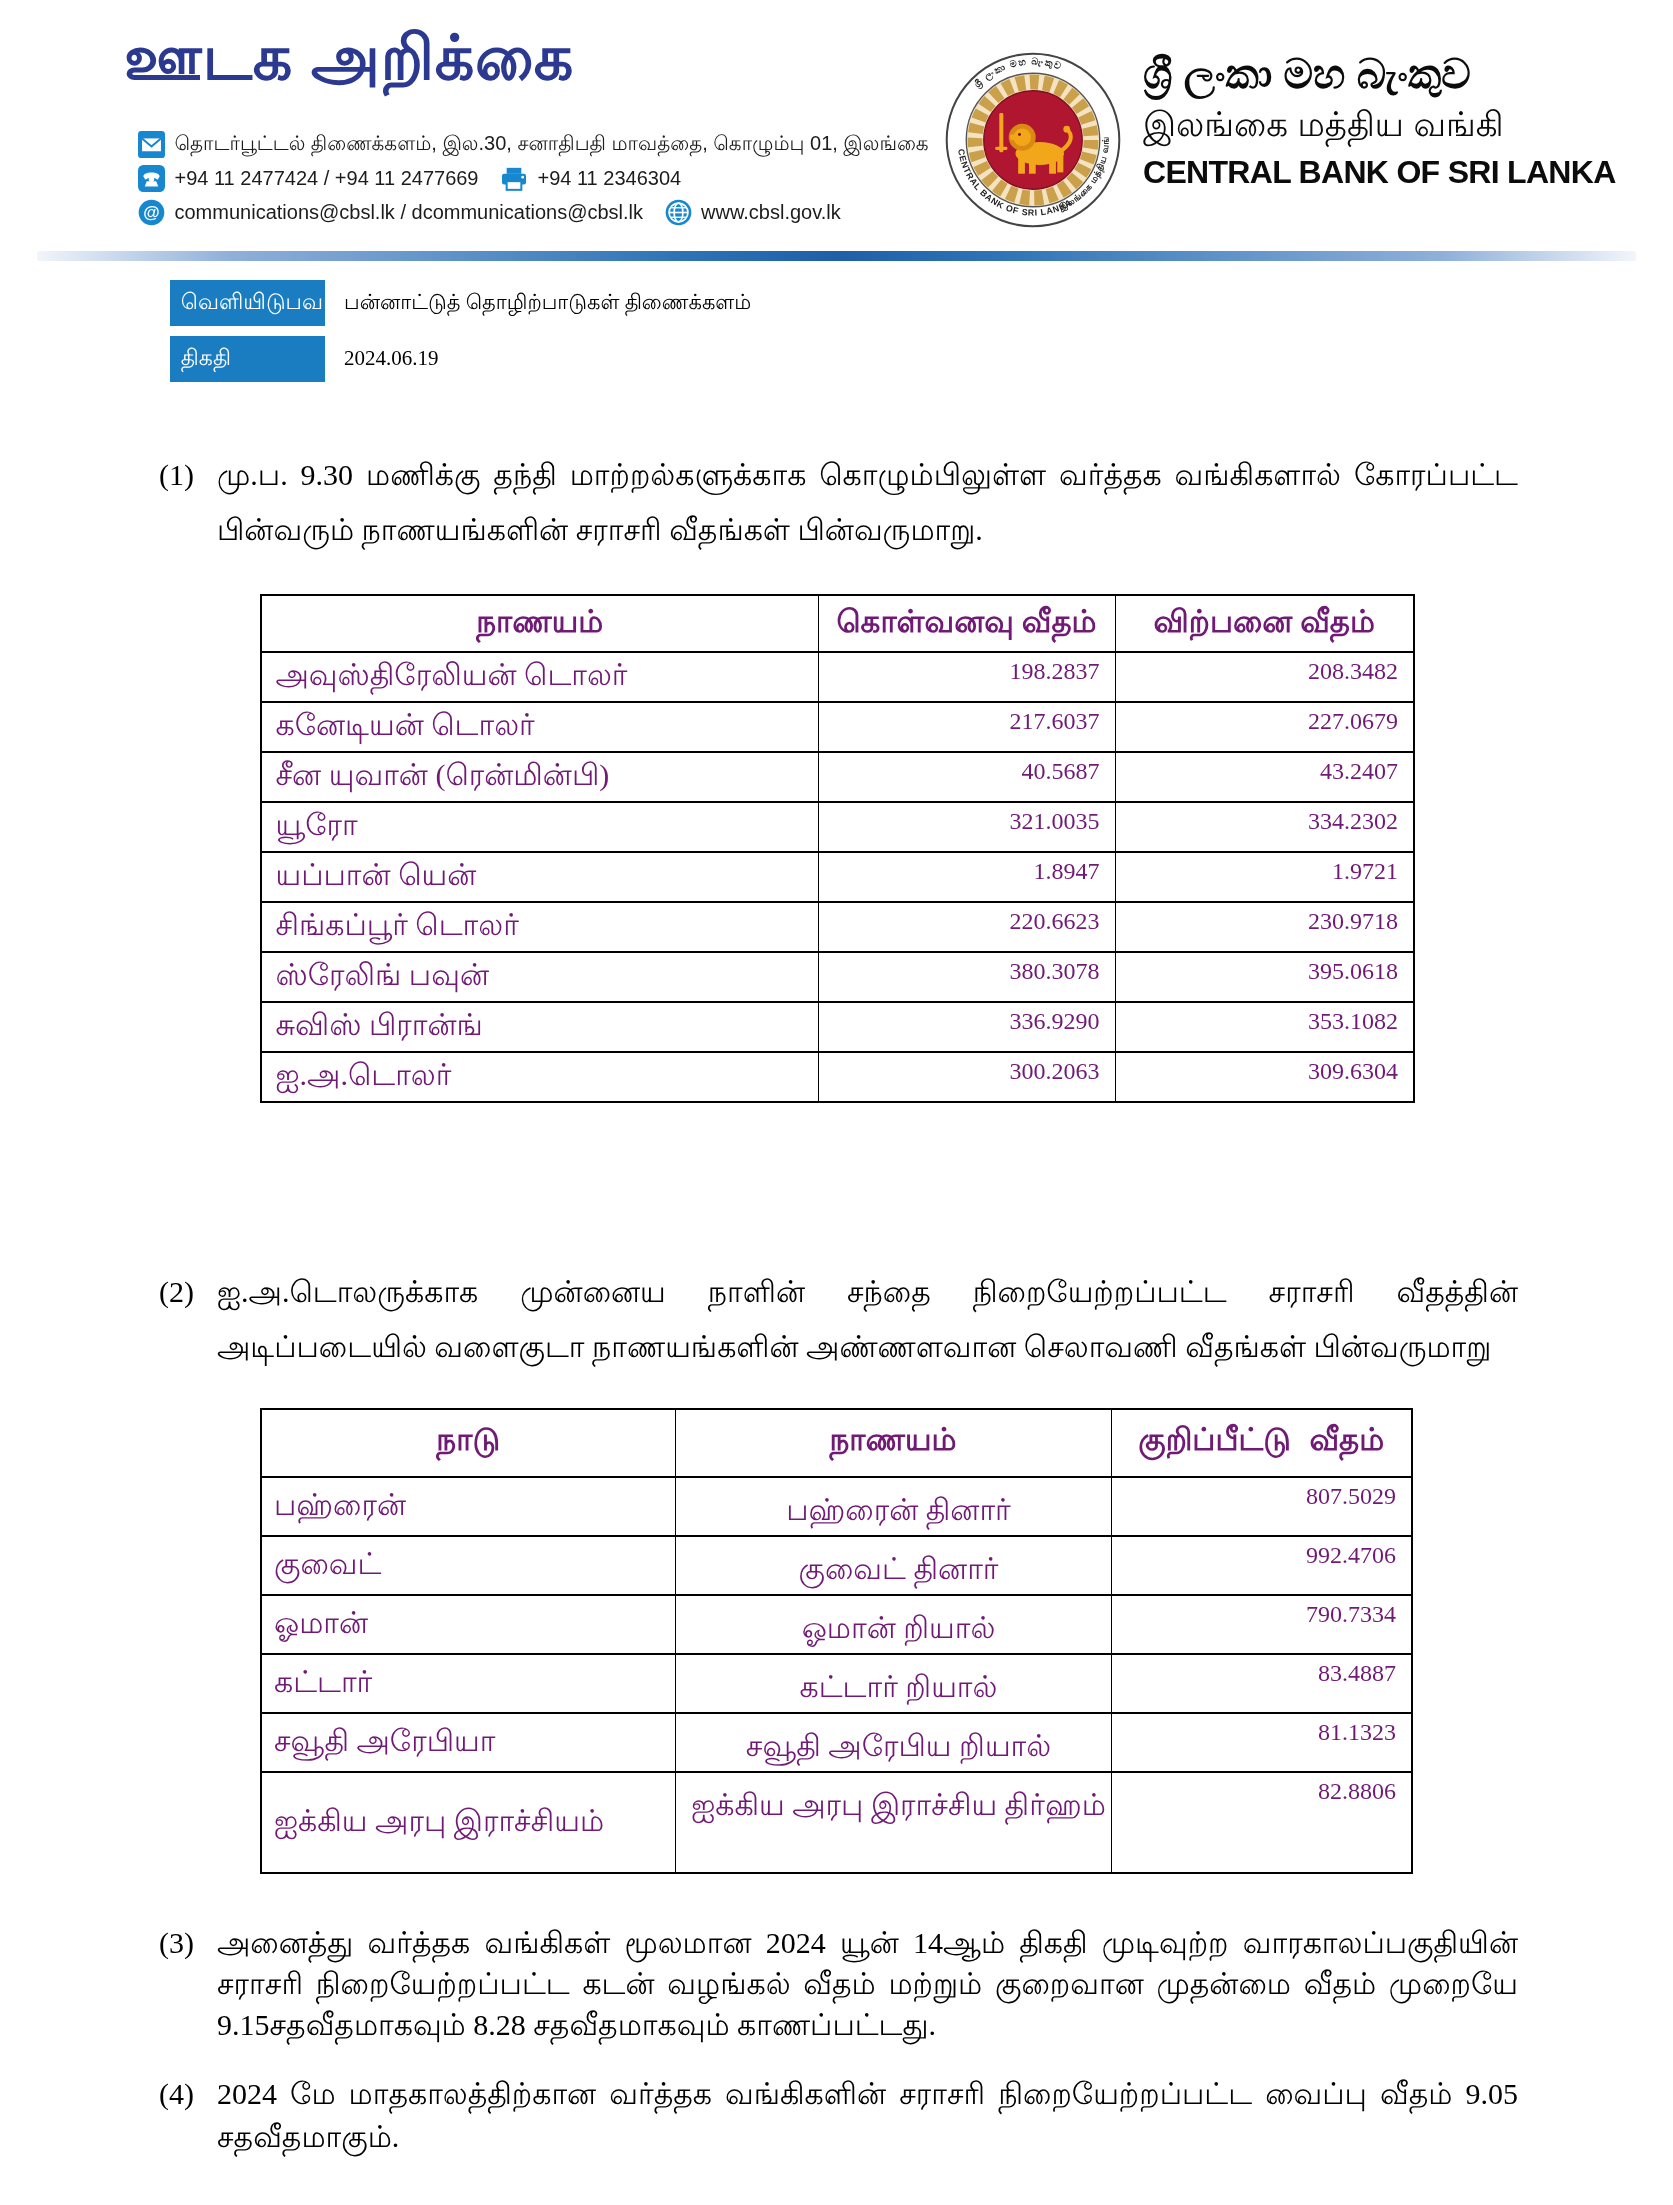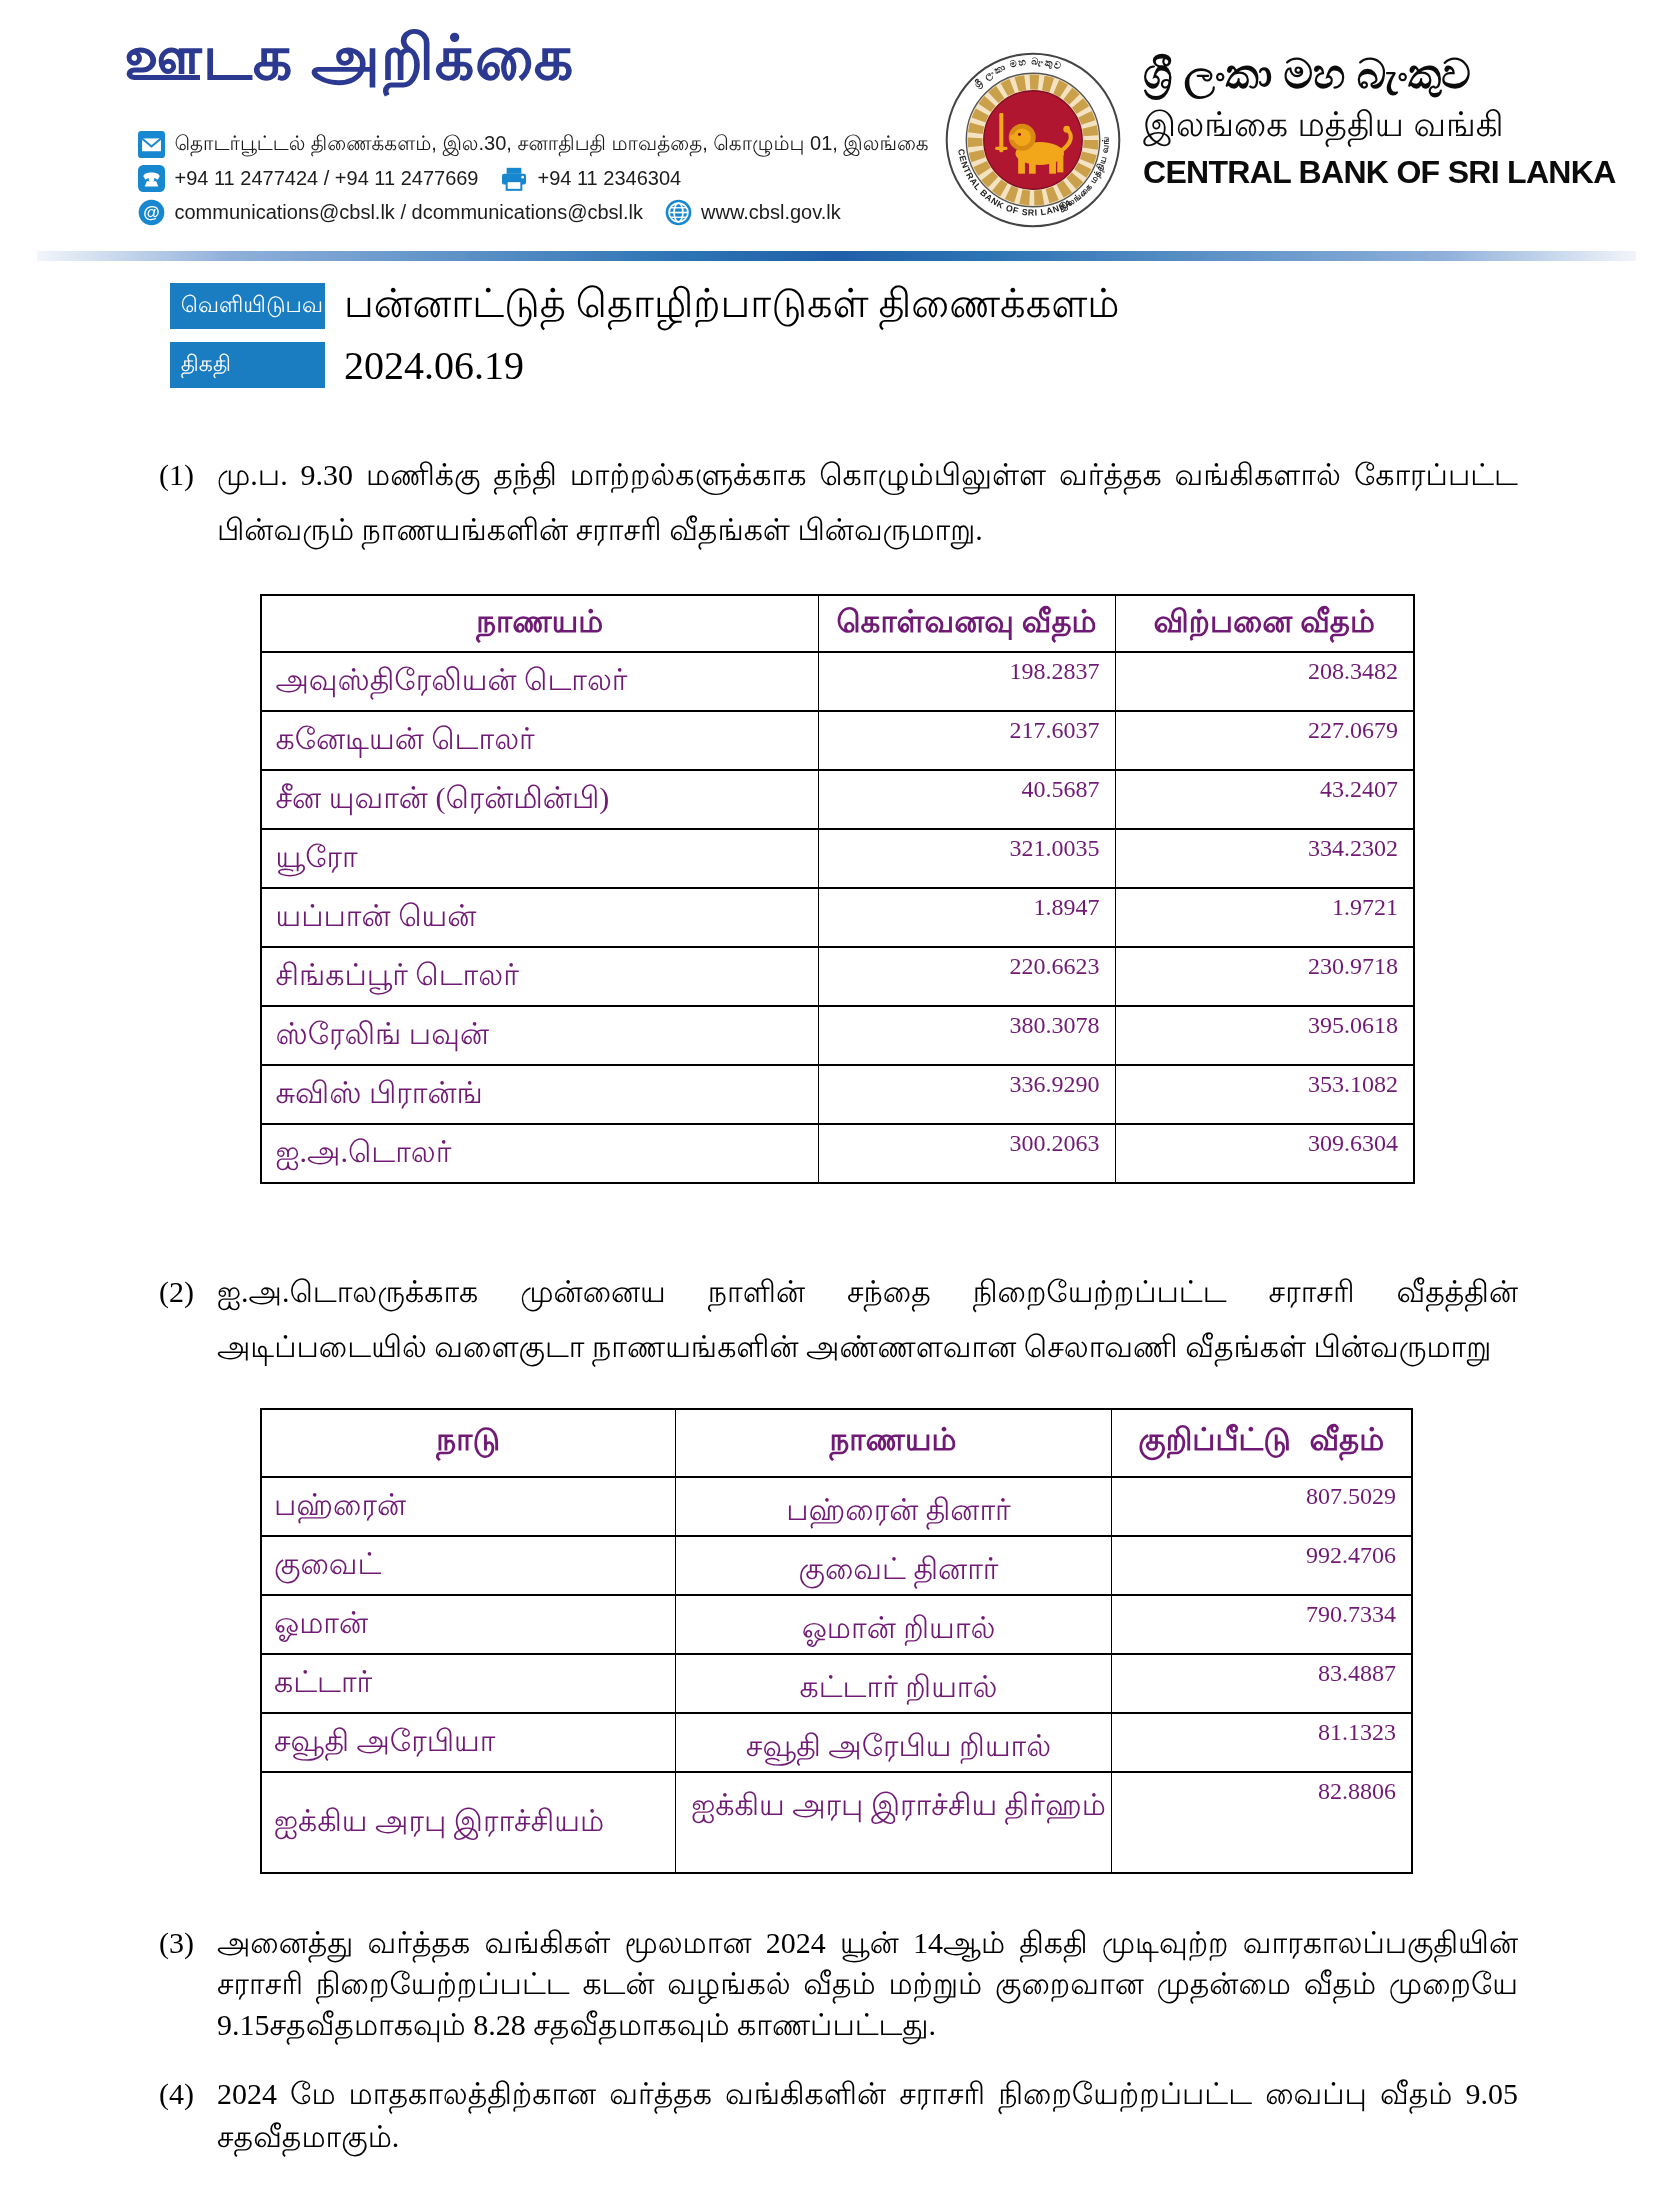--- a/index.html
+++ b/index.html
@@ -28,42 +28,42 @@
   .divider-bar{position:absolute;left:37px;top:251px;width:1599px;height:10px;border-radius:2px;
         background:linear-gradient(90deg,#f2f5fa 0%,#8fb0da 12%,#2e74b5 40%,#1f5fa8 50%,
                    #2e74b5 60%,#8fb0da 88%,#f2f5fa 100%);}
 
   
   .meta{position:absolute;left:160px;top:280px;}
   .meta-row{display:flex;align-items:center;margin-bottom:9.5px;}
   .meta-label{width:155px;height:46px;background:#1a7dc2;color:#fff;box-sizing:border-box;
         font-family:"Liberation Sans","DejaVu Sans",sans-serif;font-size:22px;
         display:flex;align-items:center;padding-left:10.8px;margin-left:10px;}
-  .meta-value{margin-left:19px;font-size:40px;color:#000;}
+  .meta-value{margin-left:19px;font-size:21px;color:#000;}
 
   
   .para{position:absolute;left:159px;width:1359px;display:flex;font-size:30px;color:#000;}
   .para-num{flex:none;width:58px;}
   .para-text{flex:1;text-align:justify;}
   .para1{top:447px;line-height:55px;}
   .para2{top:1264px;line-height:55px;}
   .para3{top:1922px;line-height:41px;}
   .para4{top:2072px;line-height:43px;}
 
   
   table.rates{position:absolute;left:260px;border-collapse:collapse;table-layout:fixed;
         background:#fff;font-size:30px;color:#701a75;}
   table.rates th,table.rates td{border-top:2px solid #000;border-bottom:2px solid #000;
         border-left:1.4px solid #000;border-right:1.4px solid #000;box-sizing:border-box;
         overflow:hidden;}
   table.rates{border:2px solid #000;}
   table.rates th{font-weight:700;font-size:31px;text-align:center;vertical-align:middle;}
   .t1{top:594px;width:1152px;}
   .t1 th{height:57px;}
-  .t1 td{height:59px;}
+  .t1 td{height:50px;}
   .t2{top:1408px;width:1152px;}
   .t2 th{height:68px;font-family:Liberation Mono, monospace;}
   .t2 td{height:59px;}
   td.cell-name{padding-left:13.5px;vertical-align:middle;text-align:left;}
   td.cell-num{padding-right:15px;padding-top:5.4px;vertical-align:top;text-align:right;font-size:24px;}
   td.cell-country{padding-left:12px;vertical-align:middle;text-align:left;}
   td.cell-curr{padding-left:12px;padding-top:10px;vertical-align:top;text-align:center;line-height:43px;}
   tr.tall td{height:101px;}
 </style>
 </head>

